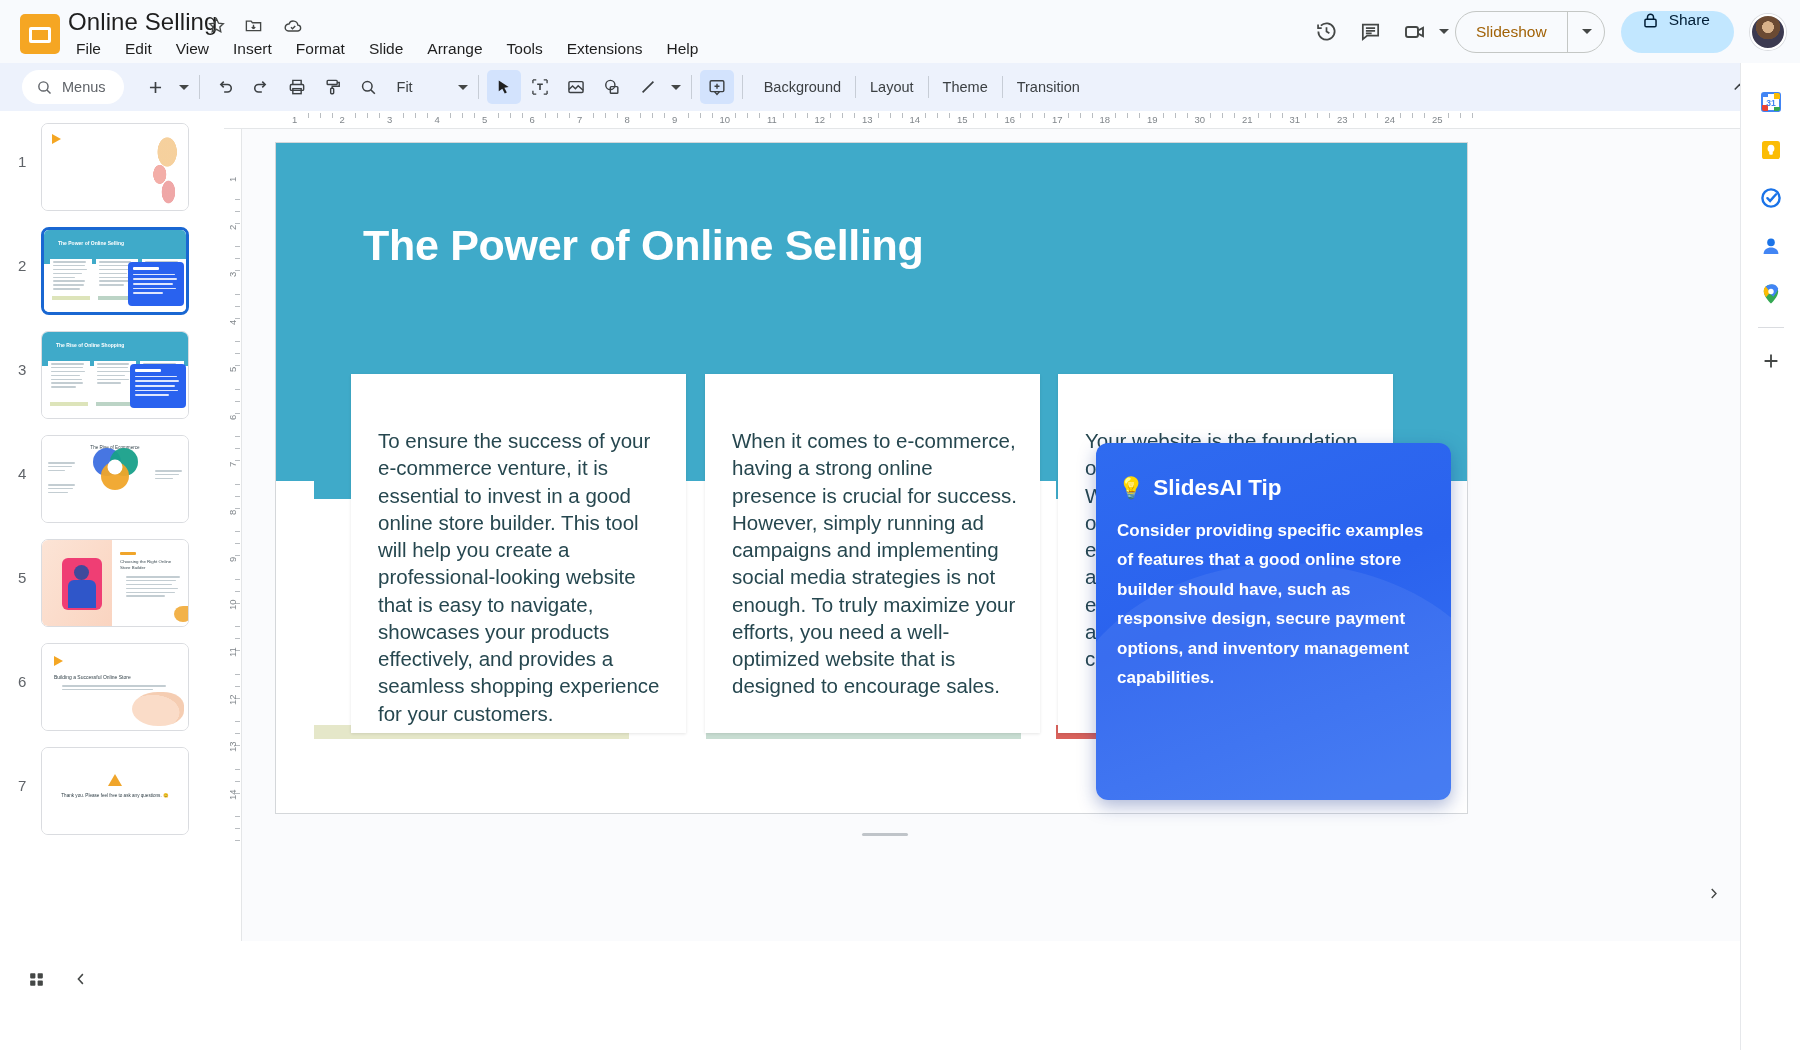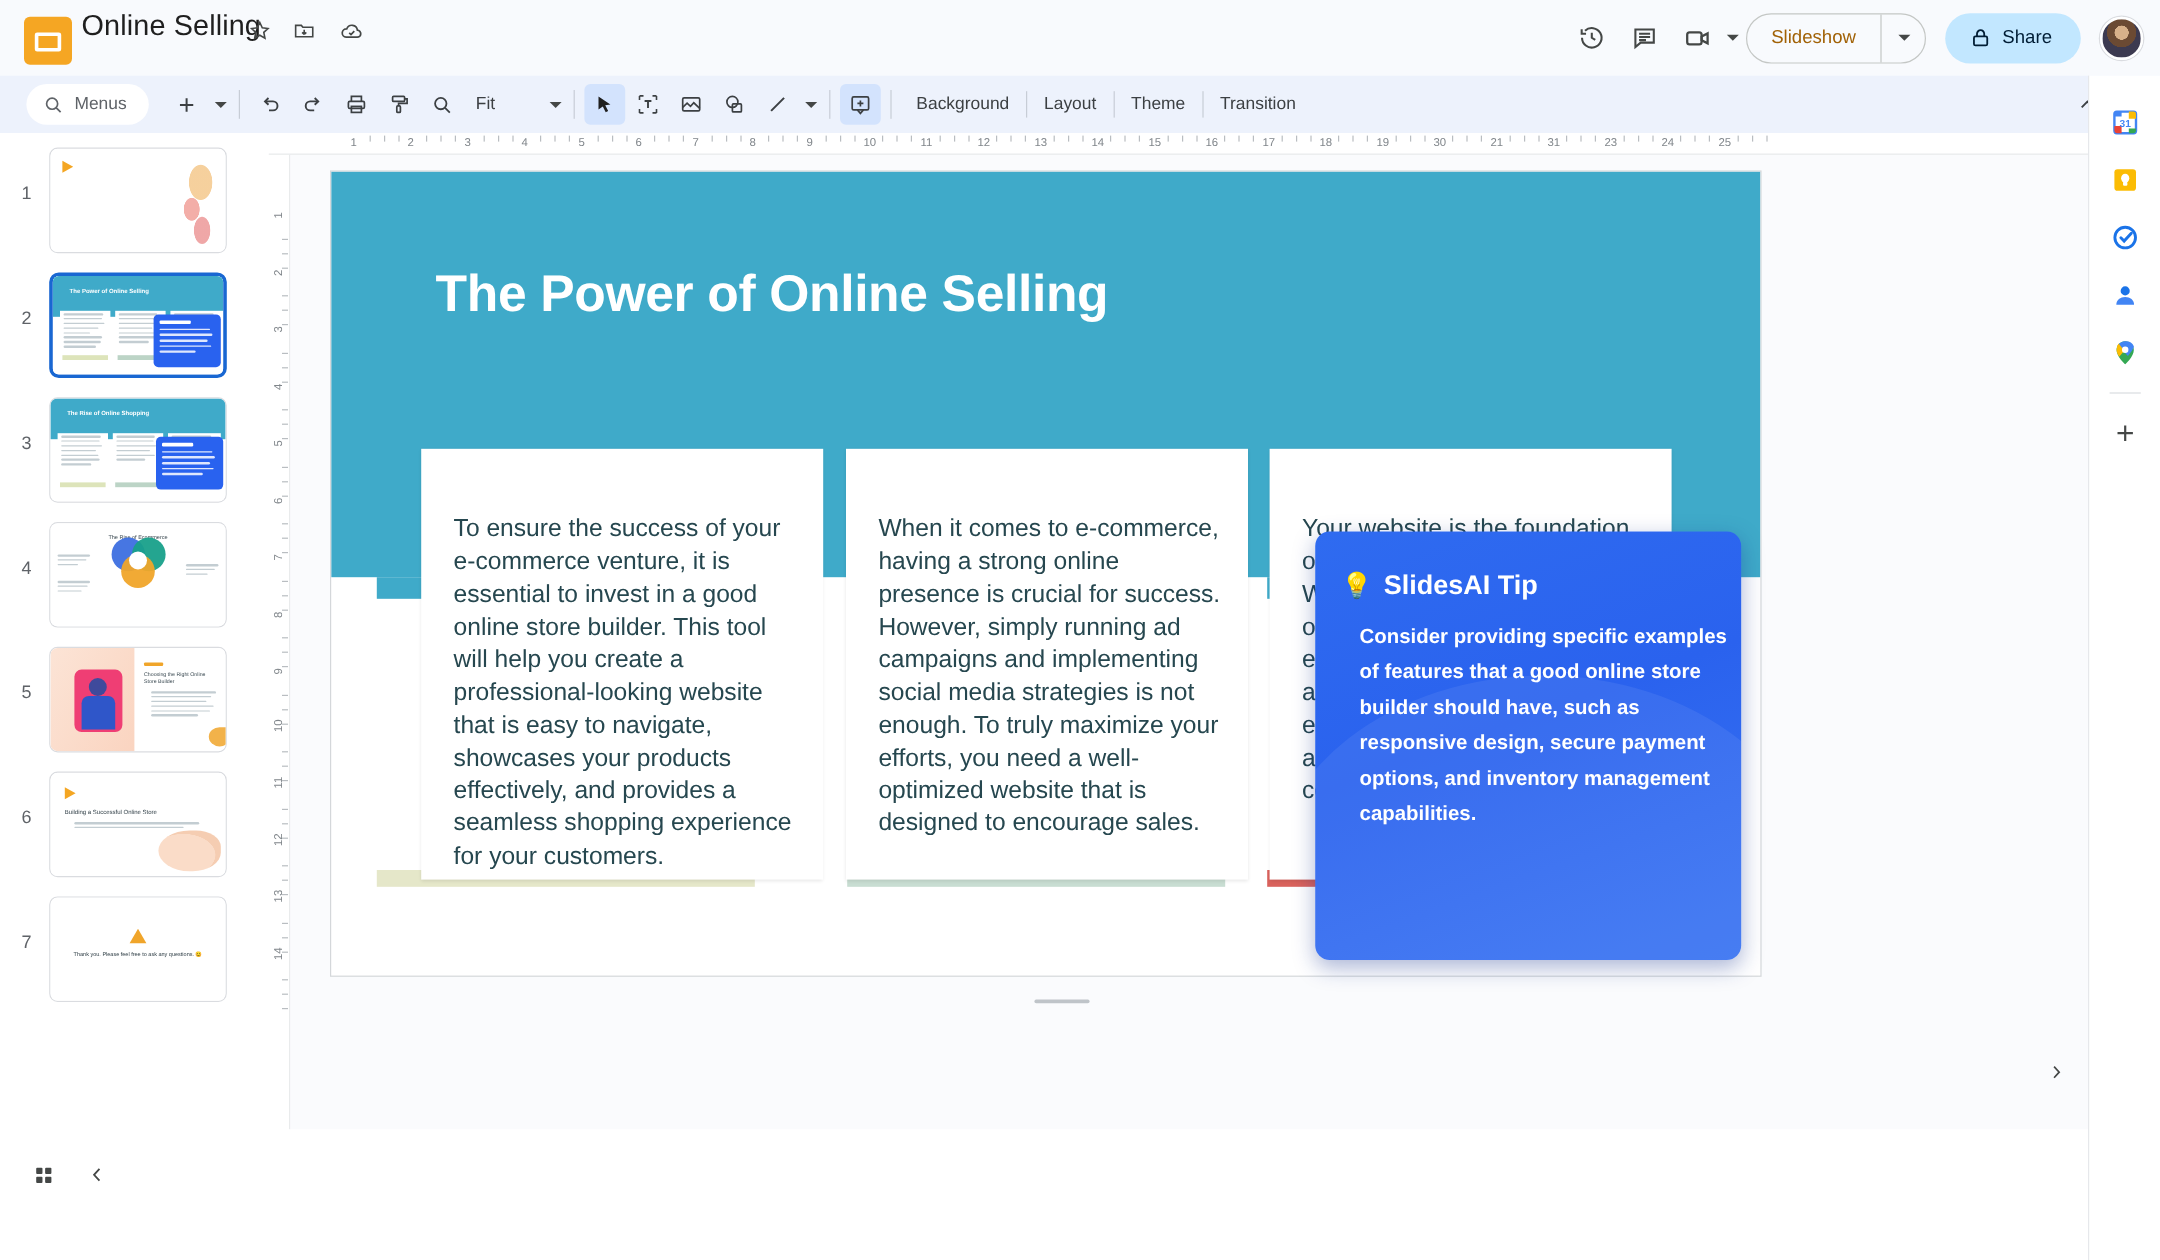--- a/index.html
+++ b/index.html
@@ -43,21 +43,21 @@
   .meet-group { display:flex; align-items:center; margin-right:6px; }
   .caret { width:0;height:0;border-left:5px solid transparent;border-right:5px solid transparent;border-top:5px solid #444746; margin-left:2px;}
   .slideshow-btn {
     display:flex; align-items:center; height:42px; border:1px solid #c4c7c5; border-radius:22px;
     overflow:hidden; cursor:pointer; background:transparent;
   }
   .slideshow-btn .lbl { padding:0 20px; font-size:15.5px; color:#a16207; }
   .slideshow-btn .divider { width:1px; height:42px; background:#c4c7c5; }
   .slideshow-btn .arrow { width:36px; display:flex; align-items:center; justify-content:center; }
   .share-btn {
-    display:flex; align-items:flex-end; gap:9px; height:42px; padding:0 24px 12px 20px;
+    display:flex; align-items:flex-start; gap:9px; height:42px; padding:0 24px 12px 20px;
     background:#c2e7ff; border-radius:22px; margin-left:16px; cursor:pointer;
   }
   .share-btn .lbl { font-size:15.5px; color:#001d35; }
   .avatar {
     width:36px; height:36px; border-radius:50%; margin:0 14px 0 16px;
     background: radial-gradient(circle at 50% 35%, #d8b18a 0 22%, #6b4a33 23% 46%, #3c3a50 47% 100%);
     border:2px solid #fff; box-shadow:0 0 0 1px #dadce0; cursor:pointer;
   }
 
   
@@ -188,21 +188,21 @@
     content:""; position:absolute; left:-40px; top:120px; width:460px; height:300px;
     background:rgba(255,255,255,.07); border-radius:50% 50% 0 0 / 60% 60% 0 0;
   }
   .tip-head {
     position:absolute; left:22px; top:32px; display:flex; align-items:center; gap:9px; z-index:2;
   }
   .tip-head .bulb { font-size:21px; }
   .tip-head .ttl { font-size:22.5px; font-weight:bold; color:#ffffff; }
   .tip-body {
     position:absolute; left:21px; top:73px; width:312px; z-index:2;
-    font-size:17px; font-weight:bold; color:#ffffff; line-height:1.73;margin-left:16px;
+    font-size:17px; font-weight:bold; color:#ffffff; line-height:1.73;
   }
 
   
   .notes-handle { position:absolute; left:862px; top:833px; width:46px; height:3px; background:#bfc4c9; border-radius:2px; cursor:ns-resize;}
   .notes {
     position:absolute; left:228px; top:856px; width:1450px; height:56px;
     background:#e9eef8; border-radius:9px; cursor:text;
   }
   .notes .ph { position:absolute; left:13px; top:10px; font-size:16px; color:#444746; }
   .notes-right { position:absolute; right:72px; top:878px; width:30px;height:30px;display:flex;align-items:center;justify-content:center;color:#444746;cursor:pointer;}
@@ -230,20 +230,32 @@
           <path d="M12 11v5M12 16l2.2-2.2M12 16l-2.2-2.2"></path>
       </svg>
     </div>
     <div class="title-icon ti-cloud">
       <svg width="20" height="20" viewBox="0 0 24 24" fill="none" stroke="#444746" stroke-width="1.7">
         <path d="M6.5 18h11a3.5 3.5 0 0 0 .3-7A5.5 5.5 0 0 0 7.2 9.6 4.2 4.2 0 0 0 6.5 18z"></path>
         <path d="M9.6 13.6l1.8 1.8 3.3-3.5"></path>
       </svg>
     </div>
 
+    <div class="menubar">
+      <div class="mi">File</div>
+      <div class="mi">Edit</div>
+      <div class="mi">View</div>
+      <div class="mi">Insert</div>
+      <div class="mi">Format</div>
+      <div class="mi">Slide</div>
+      <div class="mi">Arrange</div>
+      <div class="mi">Tools</div>
+      <div class="mi">Extensions</div>
+      <div class="mi">Help</div>
+    </div>
 
     <div class="top-right">
       <div class="tr-icon">
         <svg width="23" height="23" viewBox="0 0 24 24" fill="none" stroke="#444746" stroke-width="1.8">
           <path d="M3.5 12a8.5 8.5 0 1 0 2.6-6.1"></path>
             <path d="M3.2 4.6v3.8h3.8"></path>
             <path d="M12 7.6V12l3 1.9"></path>
         </svg>
       </div>
       <div class="tr-icon">

